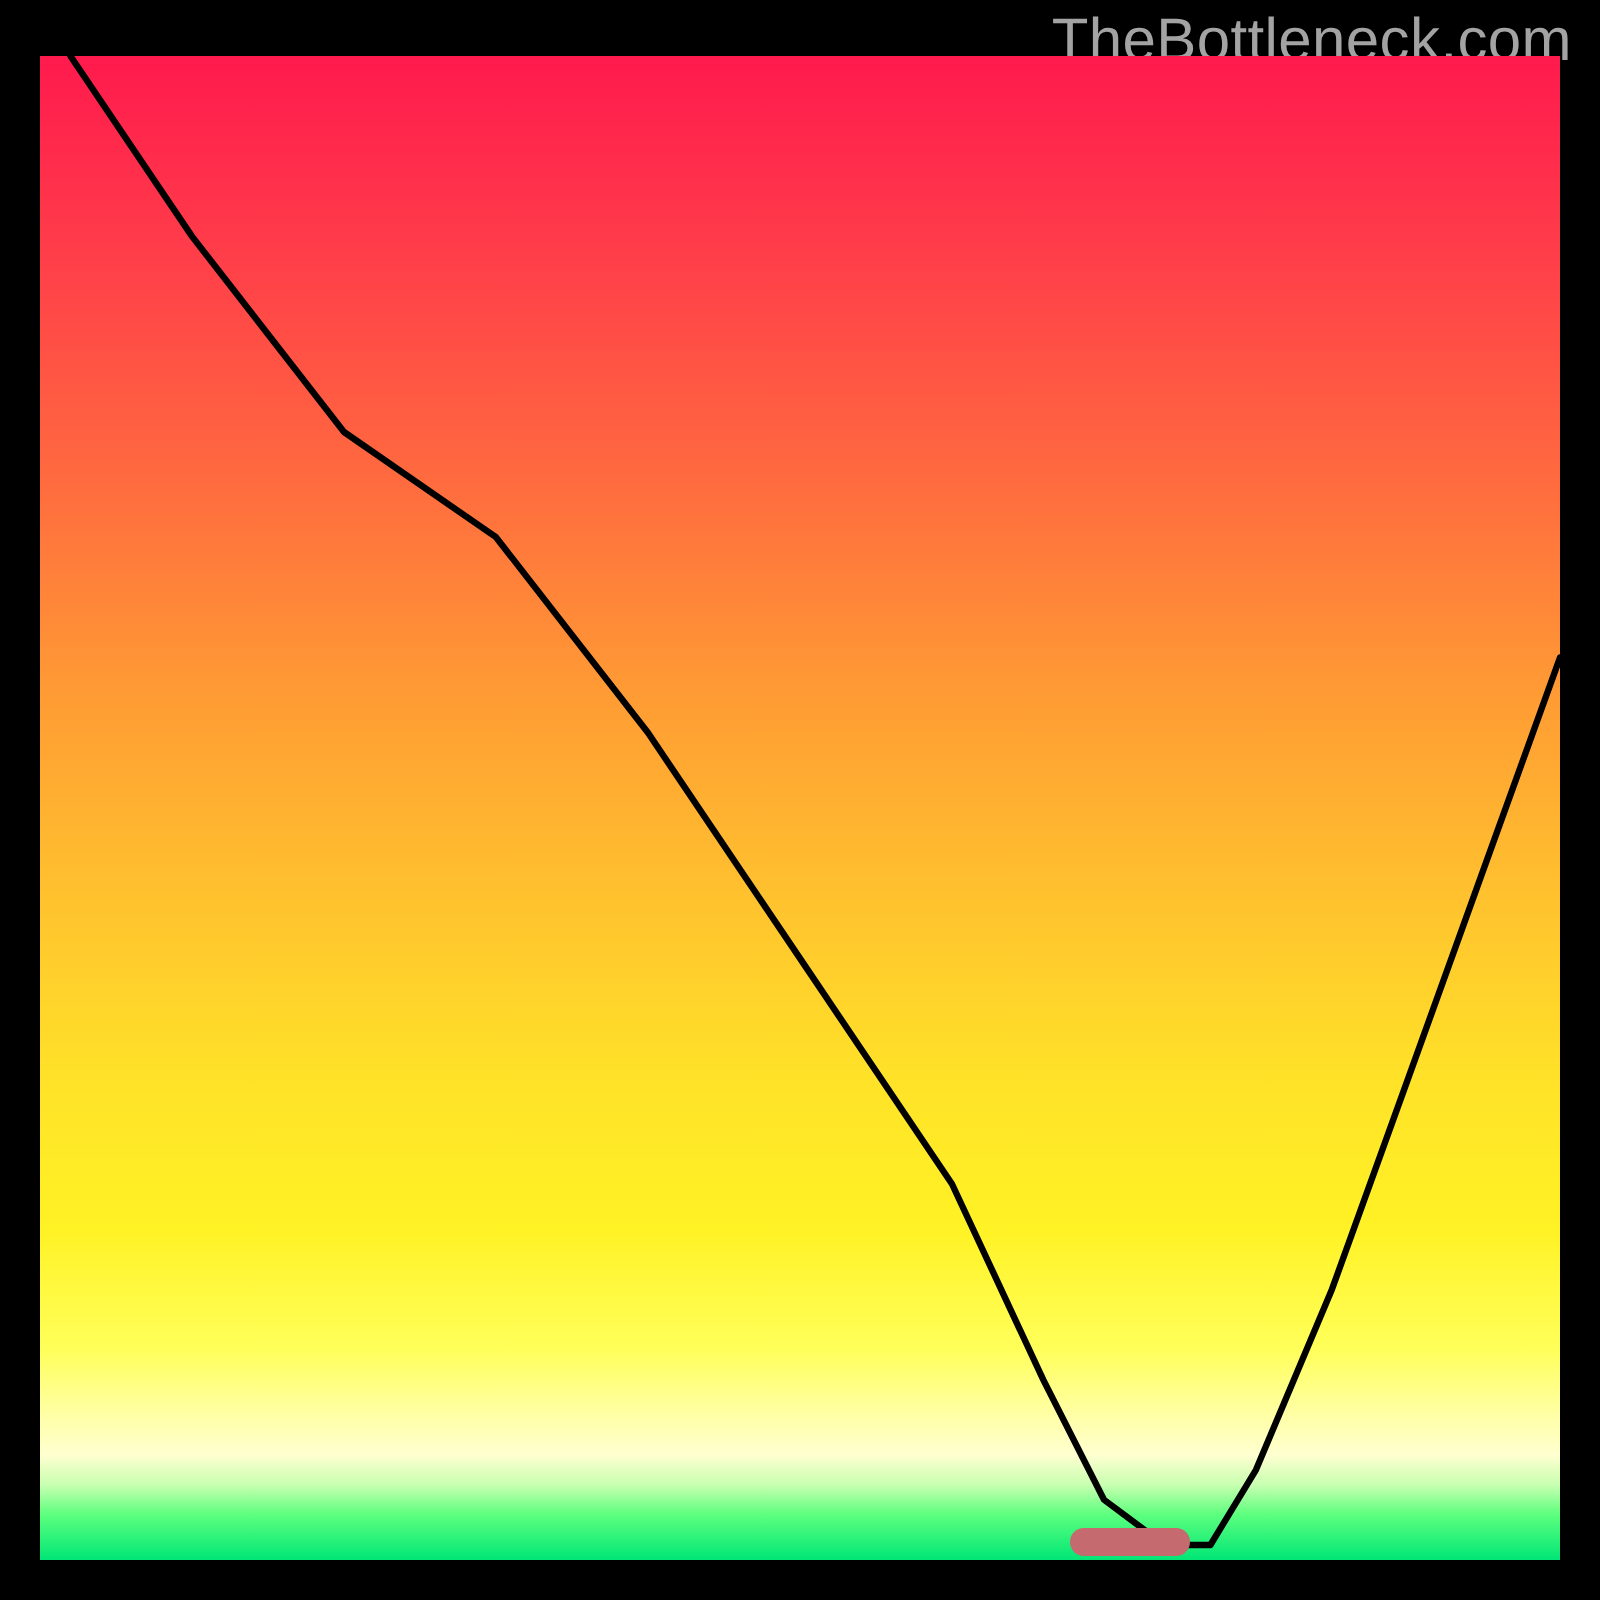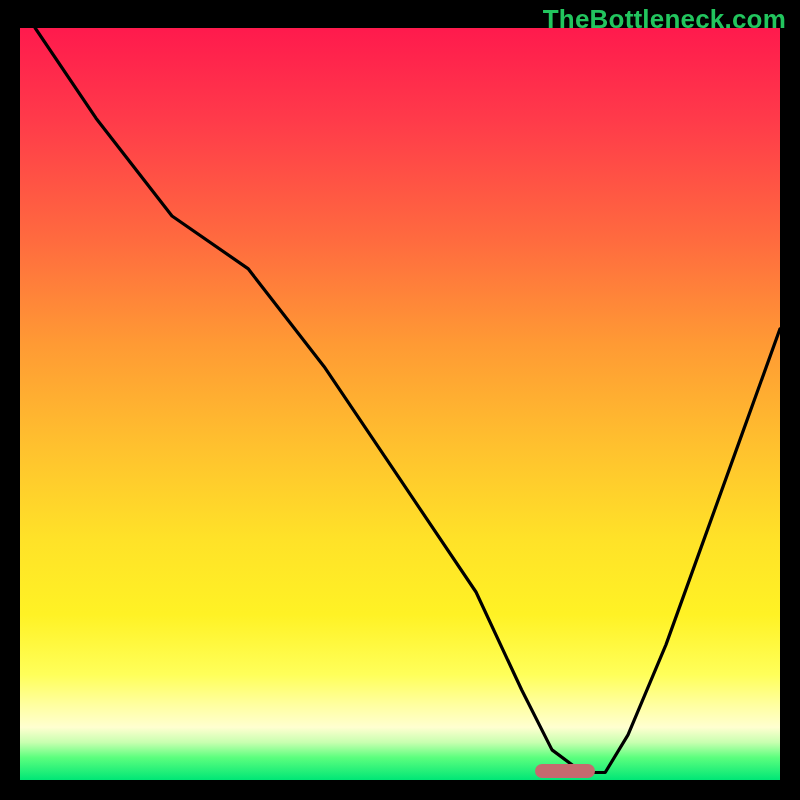--- a/index.html
+++ b/index.html
@@ -16,23 +16,23 @@
     left: 0;
     top: 0;
     width: 800px;
     height: 800px;
     background: #000;
   }
   .watermark {
     position: absolute;
     top: 4px;
     right: 14px;
-    color: #22c55e;
-    font-size: 26px;
-    font-weight: 700;
+    color: #a3a3a3;
+    font-size: 30px;
+    font-weight: 400;
     letter-spacing: 0.2px;
   }
   .plot {
     position: absolute;
     left: 20px;
     top: 28px;
     width: 760px;
     height: 752px;
     background: linear-gradient(
       to bottom,

